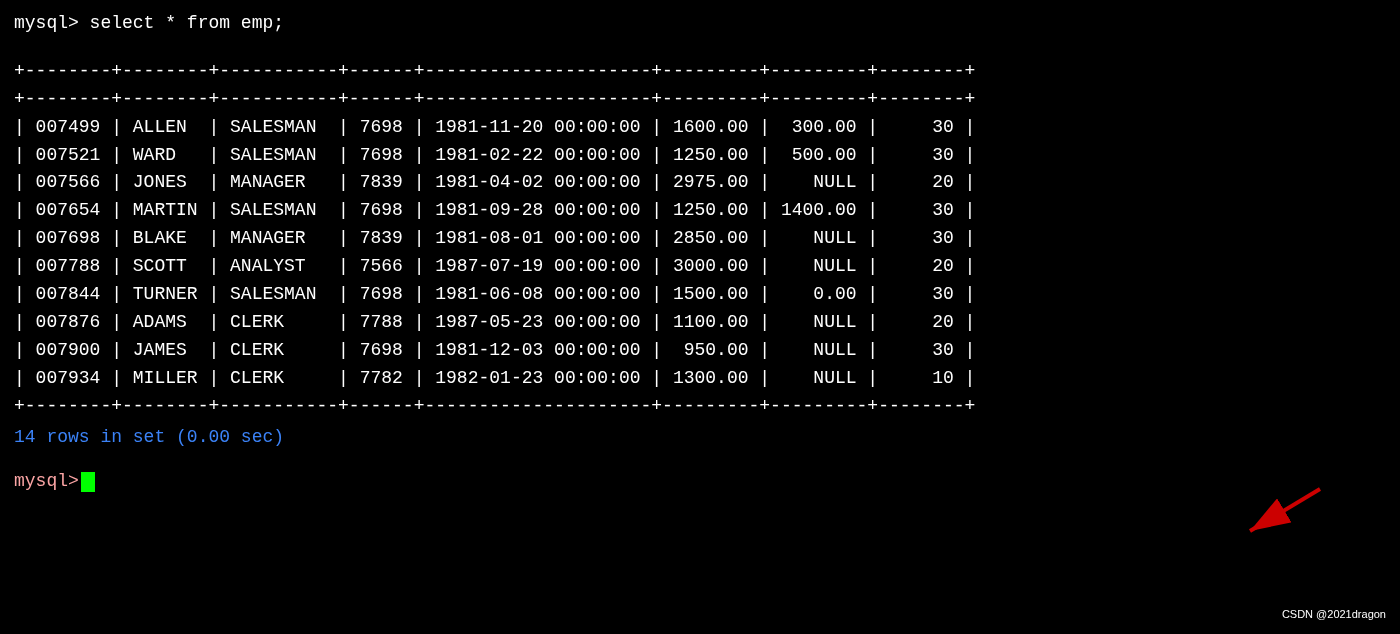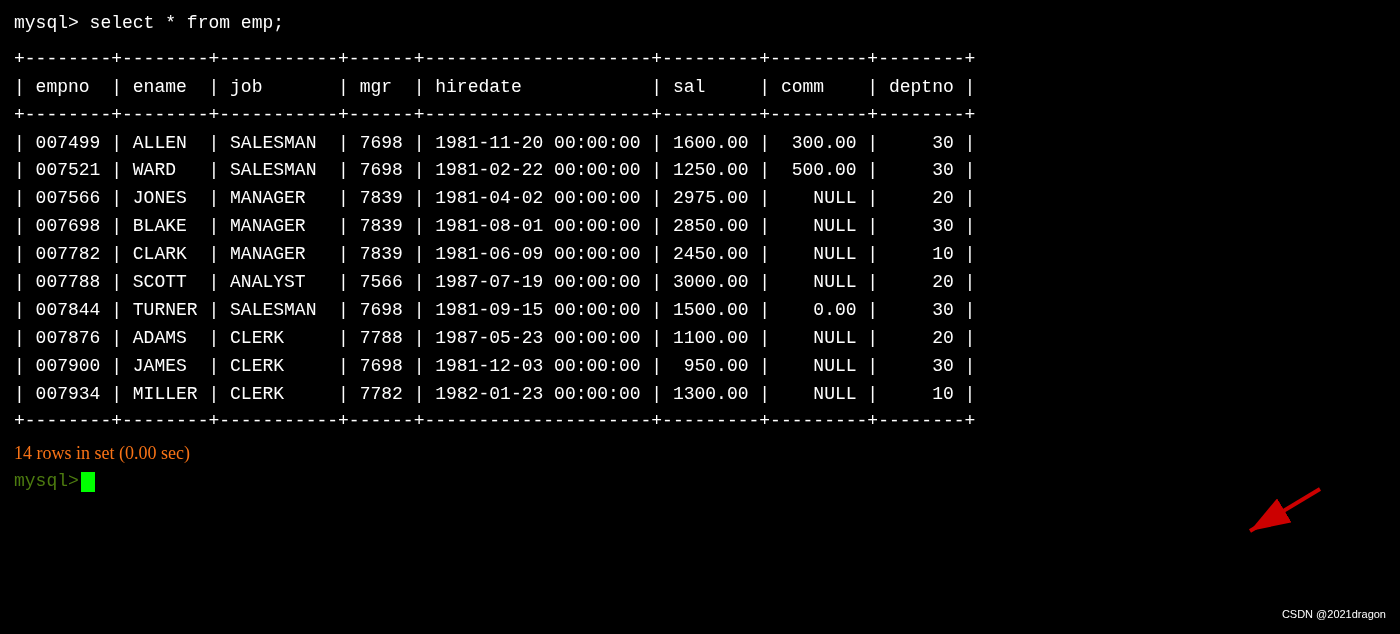--- a/index.html
+++ b/index.html
@@ -12,35 +12,34 @@
       color: #ffffff;
       overflow: hidden;
       position: relative;
     }
     .terminal {
       padding: 10px 14px;
       line-height: 1.55;
     }
     .cmd-line {
       color: #ffffff;
-      margin-bottom: 8px;
+      margin-bottom: 20px;
     }
     .table-line {
       color: #ffffff;
       white-space: pre;
       font-size: 18px;
     }
     .status-line {
-      color: #f97316;
+      color: #3b82f6;
       margin-top: 4px;
-      font-family: Liberation Serif, serif;
     }
     .prompt-line {
-      color: #4d7c0f;
-      margin-top: 0;
+      color: #fca5a5;
+      margin-top: 16px;
       display: flex;
       align-items: center;
     }
     .cursor {
       display: inline-block;
       width: 14px;
       height: 20px;
       background-color: #00ff00;
       margin-left: 2px;
       vertical-align: middle;
@@ -62,30 +61,29 @@
       font-size: 11px;
       font-family: Arial, sans-serif;
     }
   </style>
 </head>
 <body>
 
 <div class="terminal">
   <div class="cmd-line">mysql&gt; select * from emp;</div>
   <div class="table-line">+--------+--------+-----------+------+---------------------+---------+---------+--------+</div>
-  <div class="table-line">| empno  | ename  | job       | mgr  | hiredate            | sal     | comm    | deptno |</div>
   <div class="table-line">+--------+--------+-----------+------+---------------------+---------+---------+--------+</div>
   <div id="table-rows">
       <div class="table-line">| 007499 | ALLEN  | SALESMAN  | 7698 | 1981-11-20 00:00:00 | 1600.00 |  300.00 |     30 |</div>
       <div class="table-line">| 007521 | WARD   | SALESMAN  | 7698 | 1981-02-22 00:00:00 | 1250.00 |  500.00 |     30 |</div>
       <div class="table-line">| 007566 | JONES  | MANAGER   | 7839 | 1981-04-02 00:00:00 | 2975.00 |    NULL |     20 |</div>
+      <div class="table-line">| 007654 | MARTIN | SALESMAN  | 7698 | 1981-09-28 00:00:00 | 1250.00 | 1400.00 |     30 |</div>
       <div class="table-line">| 007698 | BLAKE  | MANAGER   | 7839 | 1981-08-01 00:00:00 | 2850.00 |    NULL |     30 |</div>
-      <div class="table-line">| 007782 | CLARK  | MANAGER   | 7839 | 1981-06-09 00:00:00 | 2450.00 |    NULL |     10 |</div>
       <div class="table-line">| 007788 | SCOTT  | ANALYST   | 7566 | 1987-07-19 00:00:00 | 3000.00 |    NULL |     20 |</div>
-      <div class="table-line">| 007844 | TURNER | SALESMAN  | 7698 | 1981-09-15 00:00:00 | 1500.00 |    0.00 |     30 |</div>
+      <div class="table-line">| 007844 | TURNER | SALESMAN  | 7698 | 1981-06-08 00:00:00 | 1500.00 |    0.00 |     30 |</div>
       <div class="table-line">| 007876 | ADAMS  | CLERK     | 7788 | 1987-05-23 00:00:00 | 1100.00 |    NULL |     20 |</div>
       <div class="table-line">| 007900 | JAMES  | CLERK     | 7698 | 1981-12-03 00:00:00 |  950.00 |    NULL |     30 |</div>
       <div class="table-line">| 007934 | MILLER | CLERK     | 7782 | 1982-01-23 00:00:00 | 1300.00 |    NULL |     10 |</div>
     </div>
   <div class="table-line">+--------+--------+-----------+------+---------------------+---------+---------+--------+</div>
   <div class="status-line">14 rows in set (0.00 sec)</div>
   <div class="prompt-line">
     <span>mysql&gt; </span>
     <span class="cursor"></span>
   </div>

